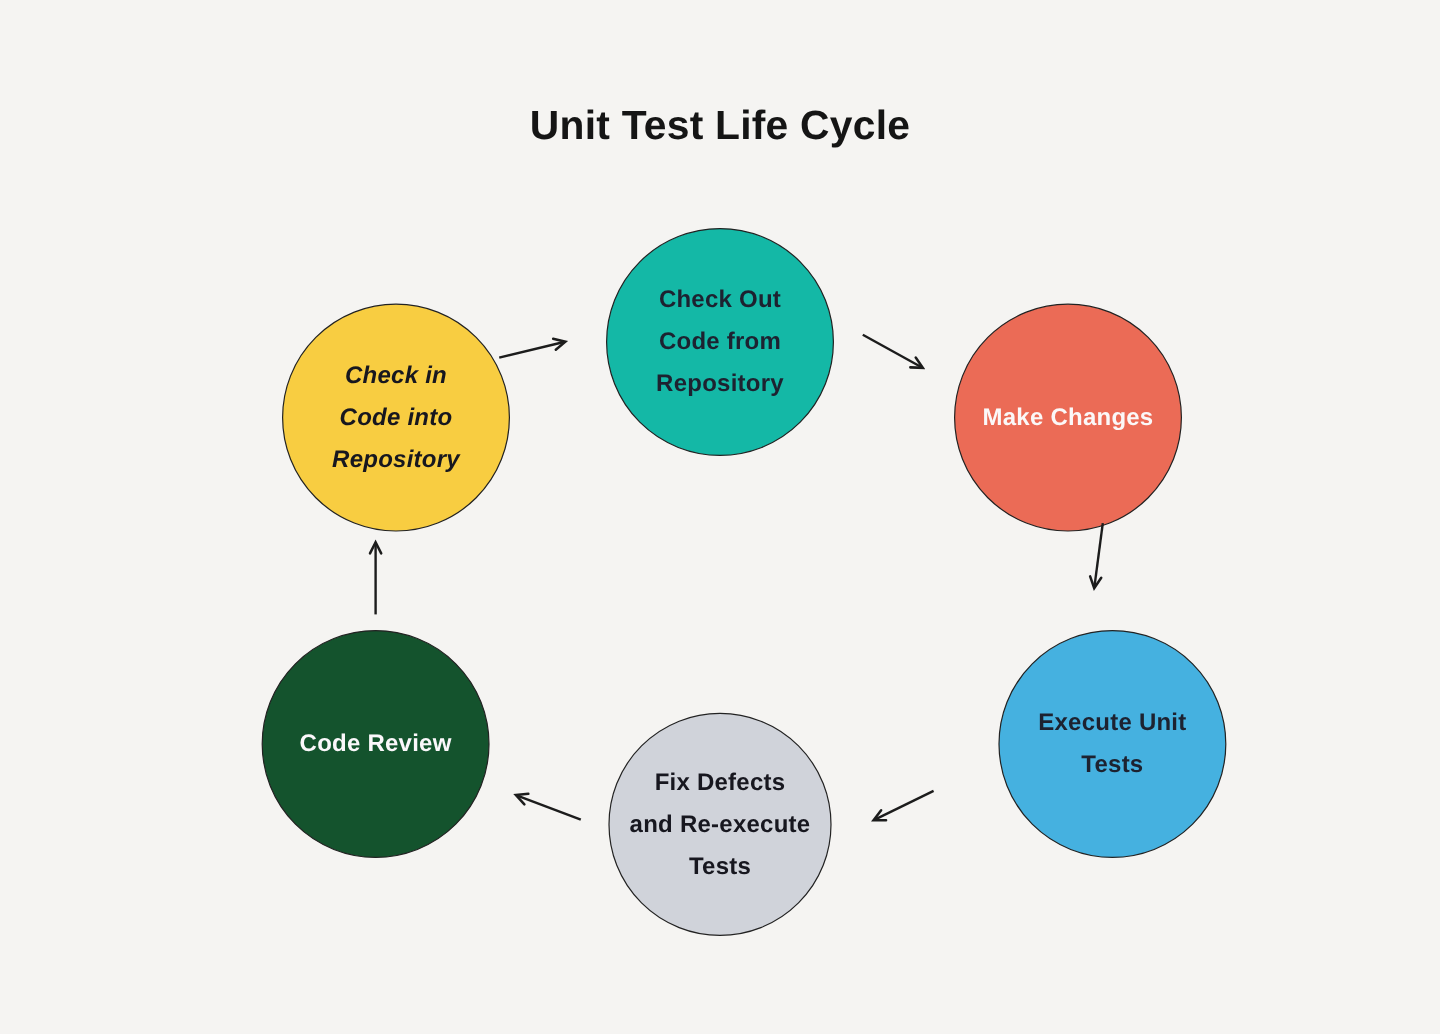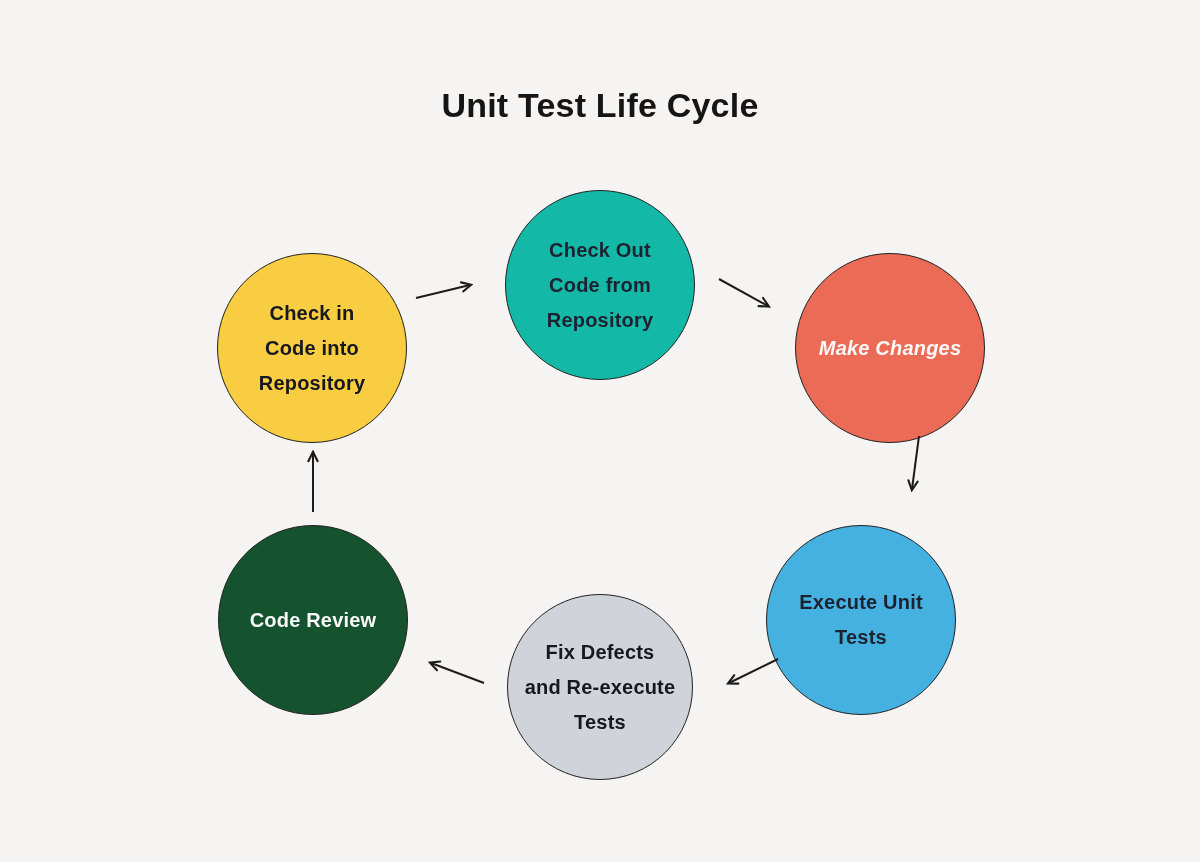--- a/index.html
+++ b/index.html
@@ -40,25 +40,25 @@
   }
   .node-label {
     text-align: center;
     font-size: 20px;
     font-weight: 700;
     line-height: 35px;
     white-space: pre-line;
     letter-spacing: 0.2px;
   }
   #node-check-out { left: 505px; top: 190px; }
-  #node-make-changes { left: 795px; top: 253px; font-style: italic; }
-  #node-execute-tests { left: 766px; top: 525px; }
+  #node-make-changes { left: 795px; top: 253px; }
+  #node-execute-tests { left: 832px; top: 525px; }
   #node-fix-defects { left: 507px; top: 594px; width: 186px; height: 186px; }
   #node-code-review { left: 218px; top: 525px; }
-  #node-check-in { left: 217px; top: 253px; }
+  #node-check-in { left: 235px; top: 253px; font-style: italic; }
   .arrow-layer {
     position: absolute;
     left: 0;
     top: 0;
     width: 1200px;
     height: 862px;
     pointer-events: none;
   }
 </style>
 </head>

